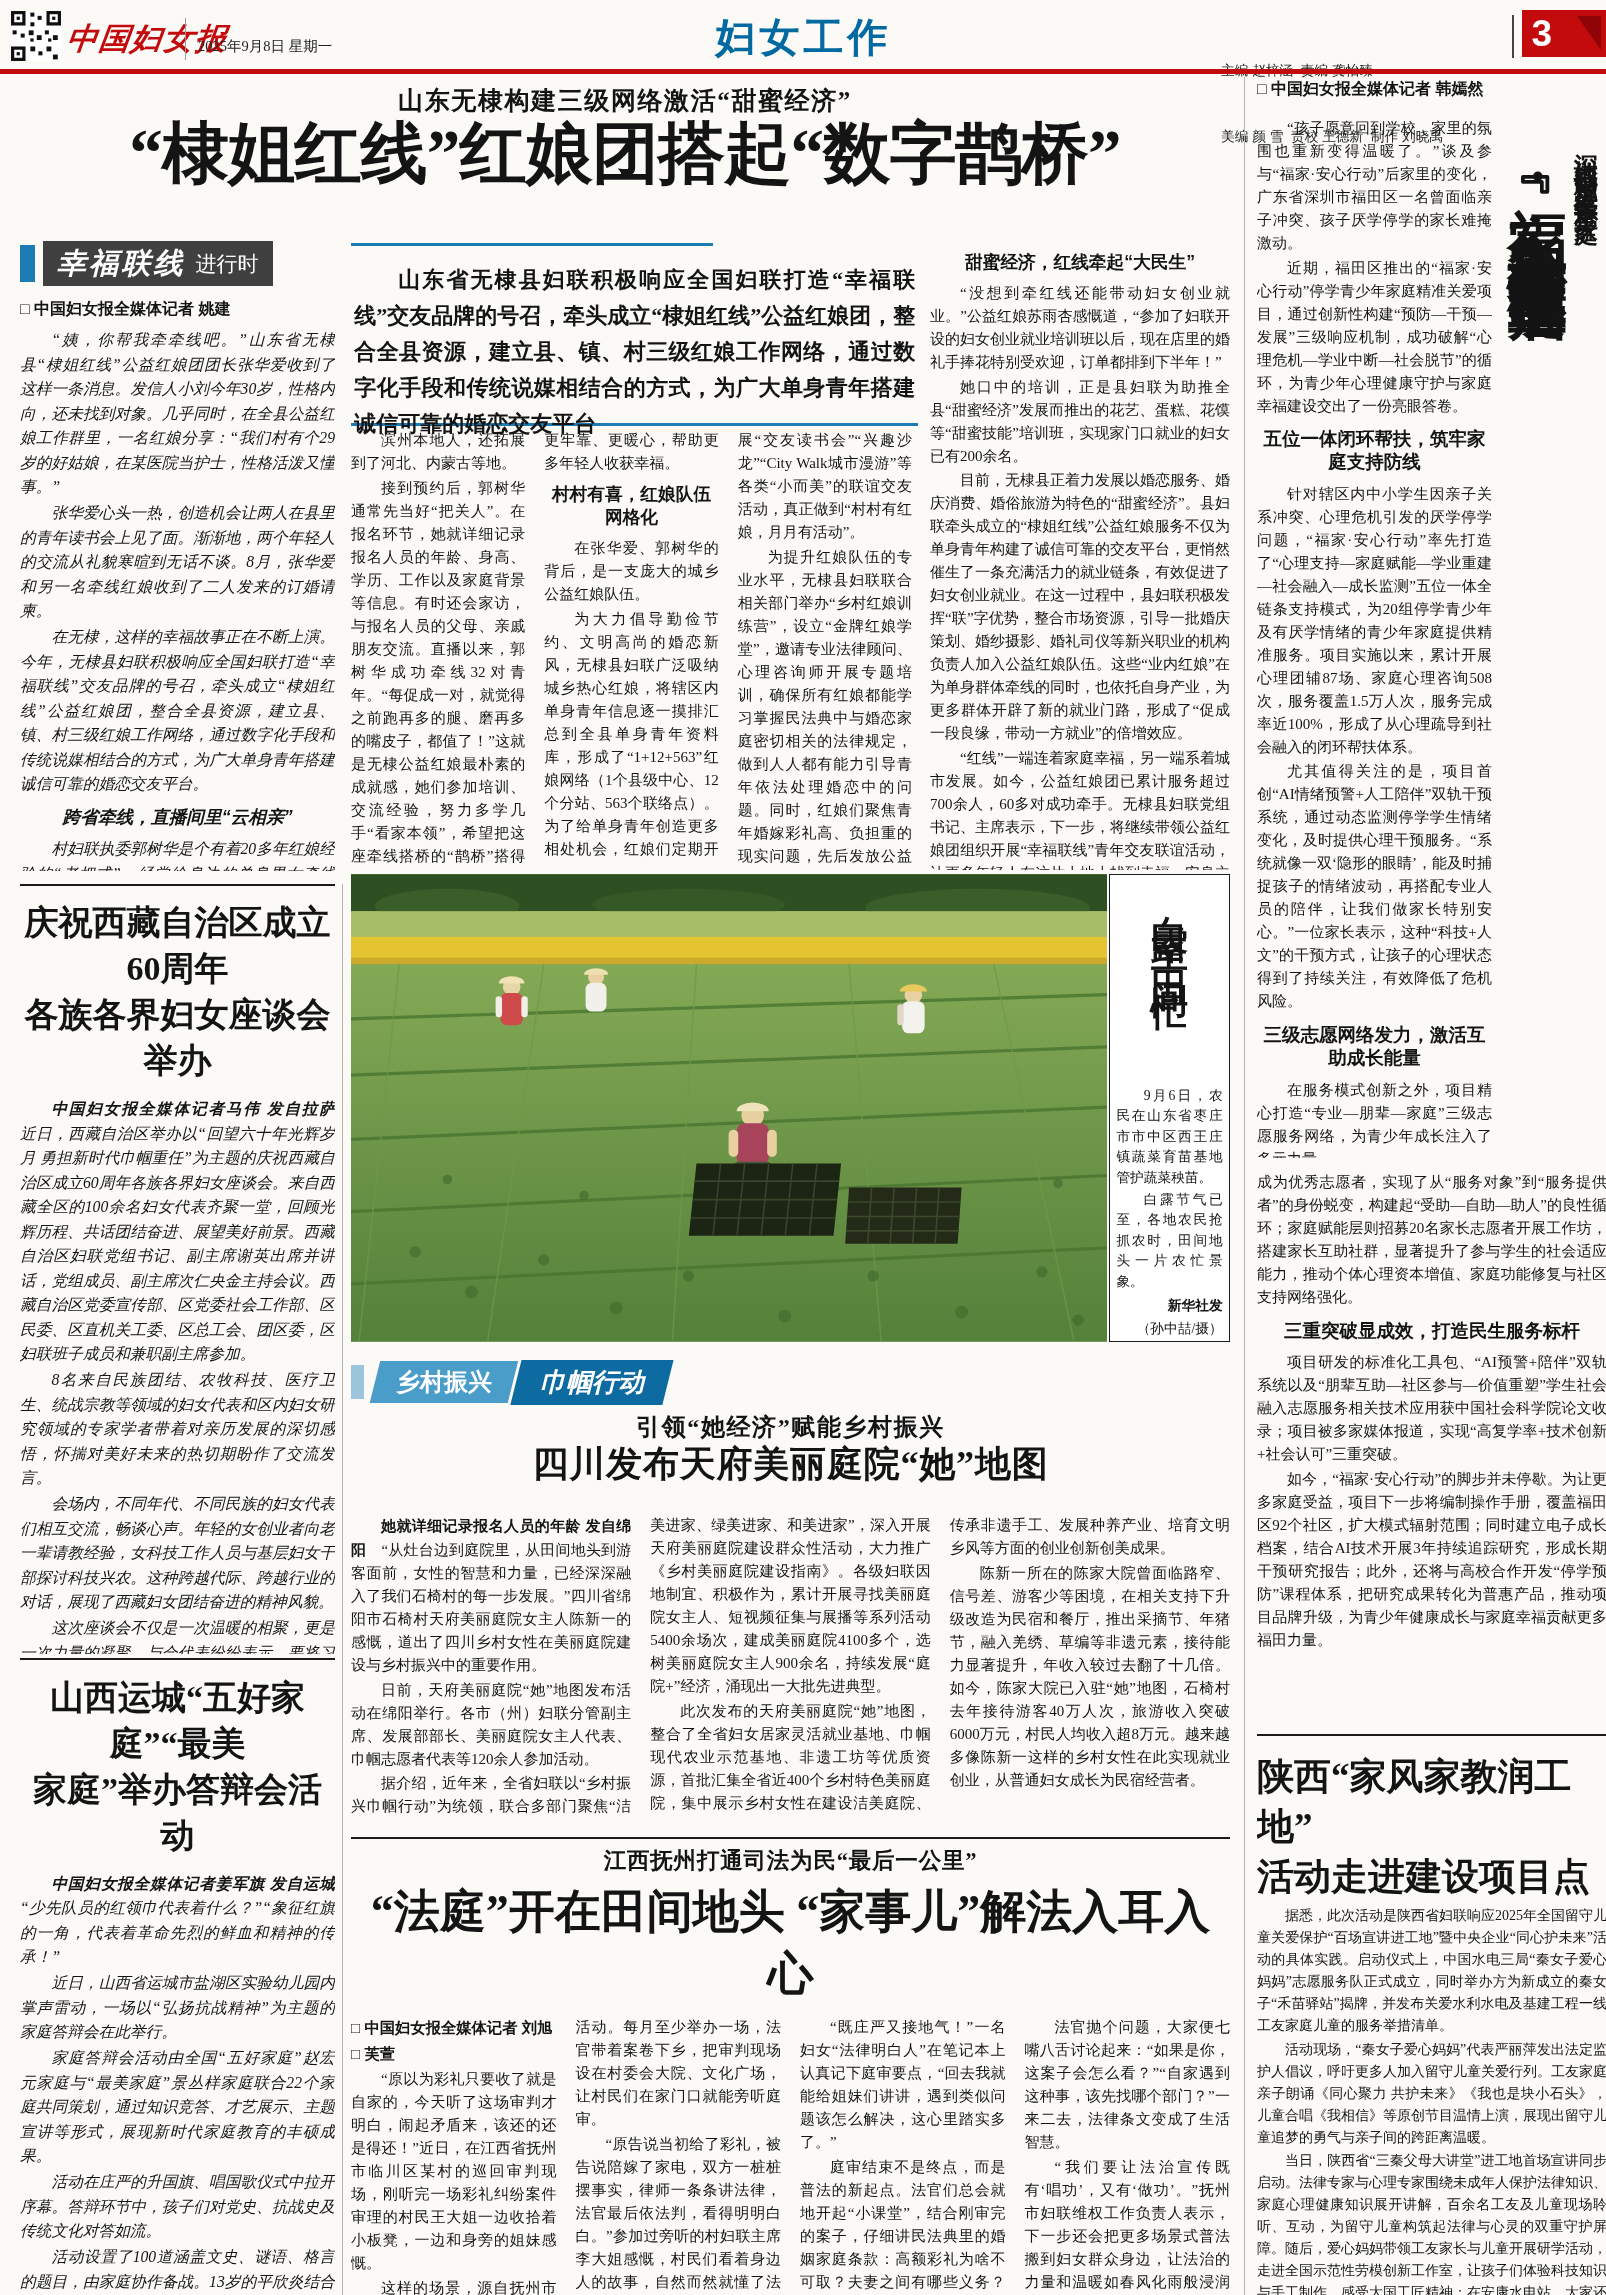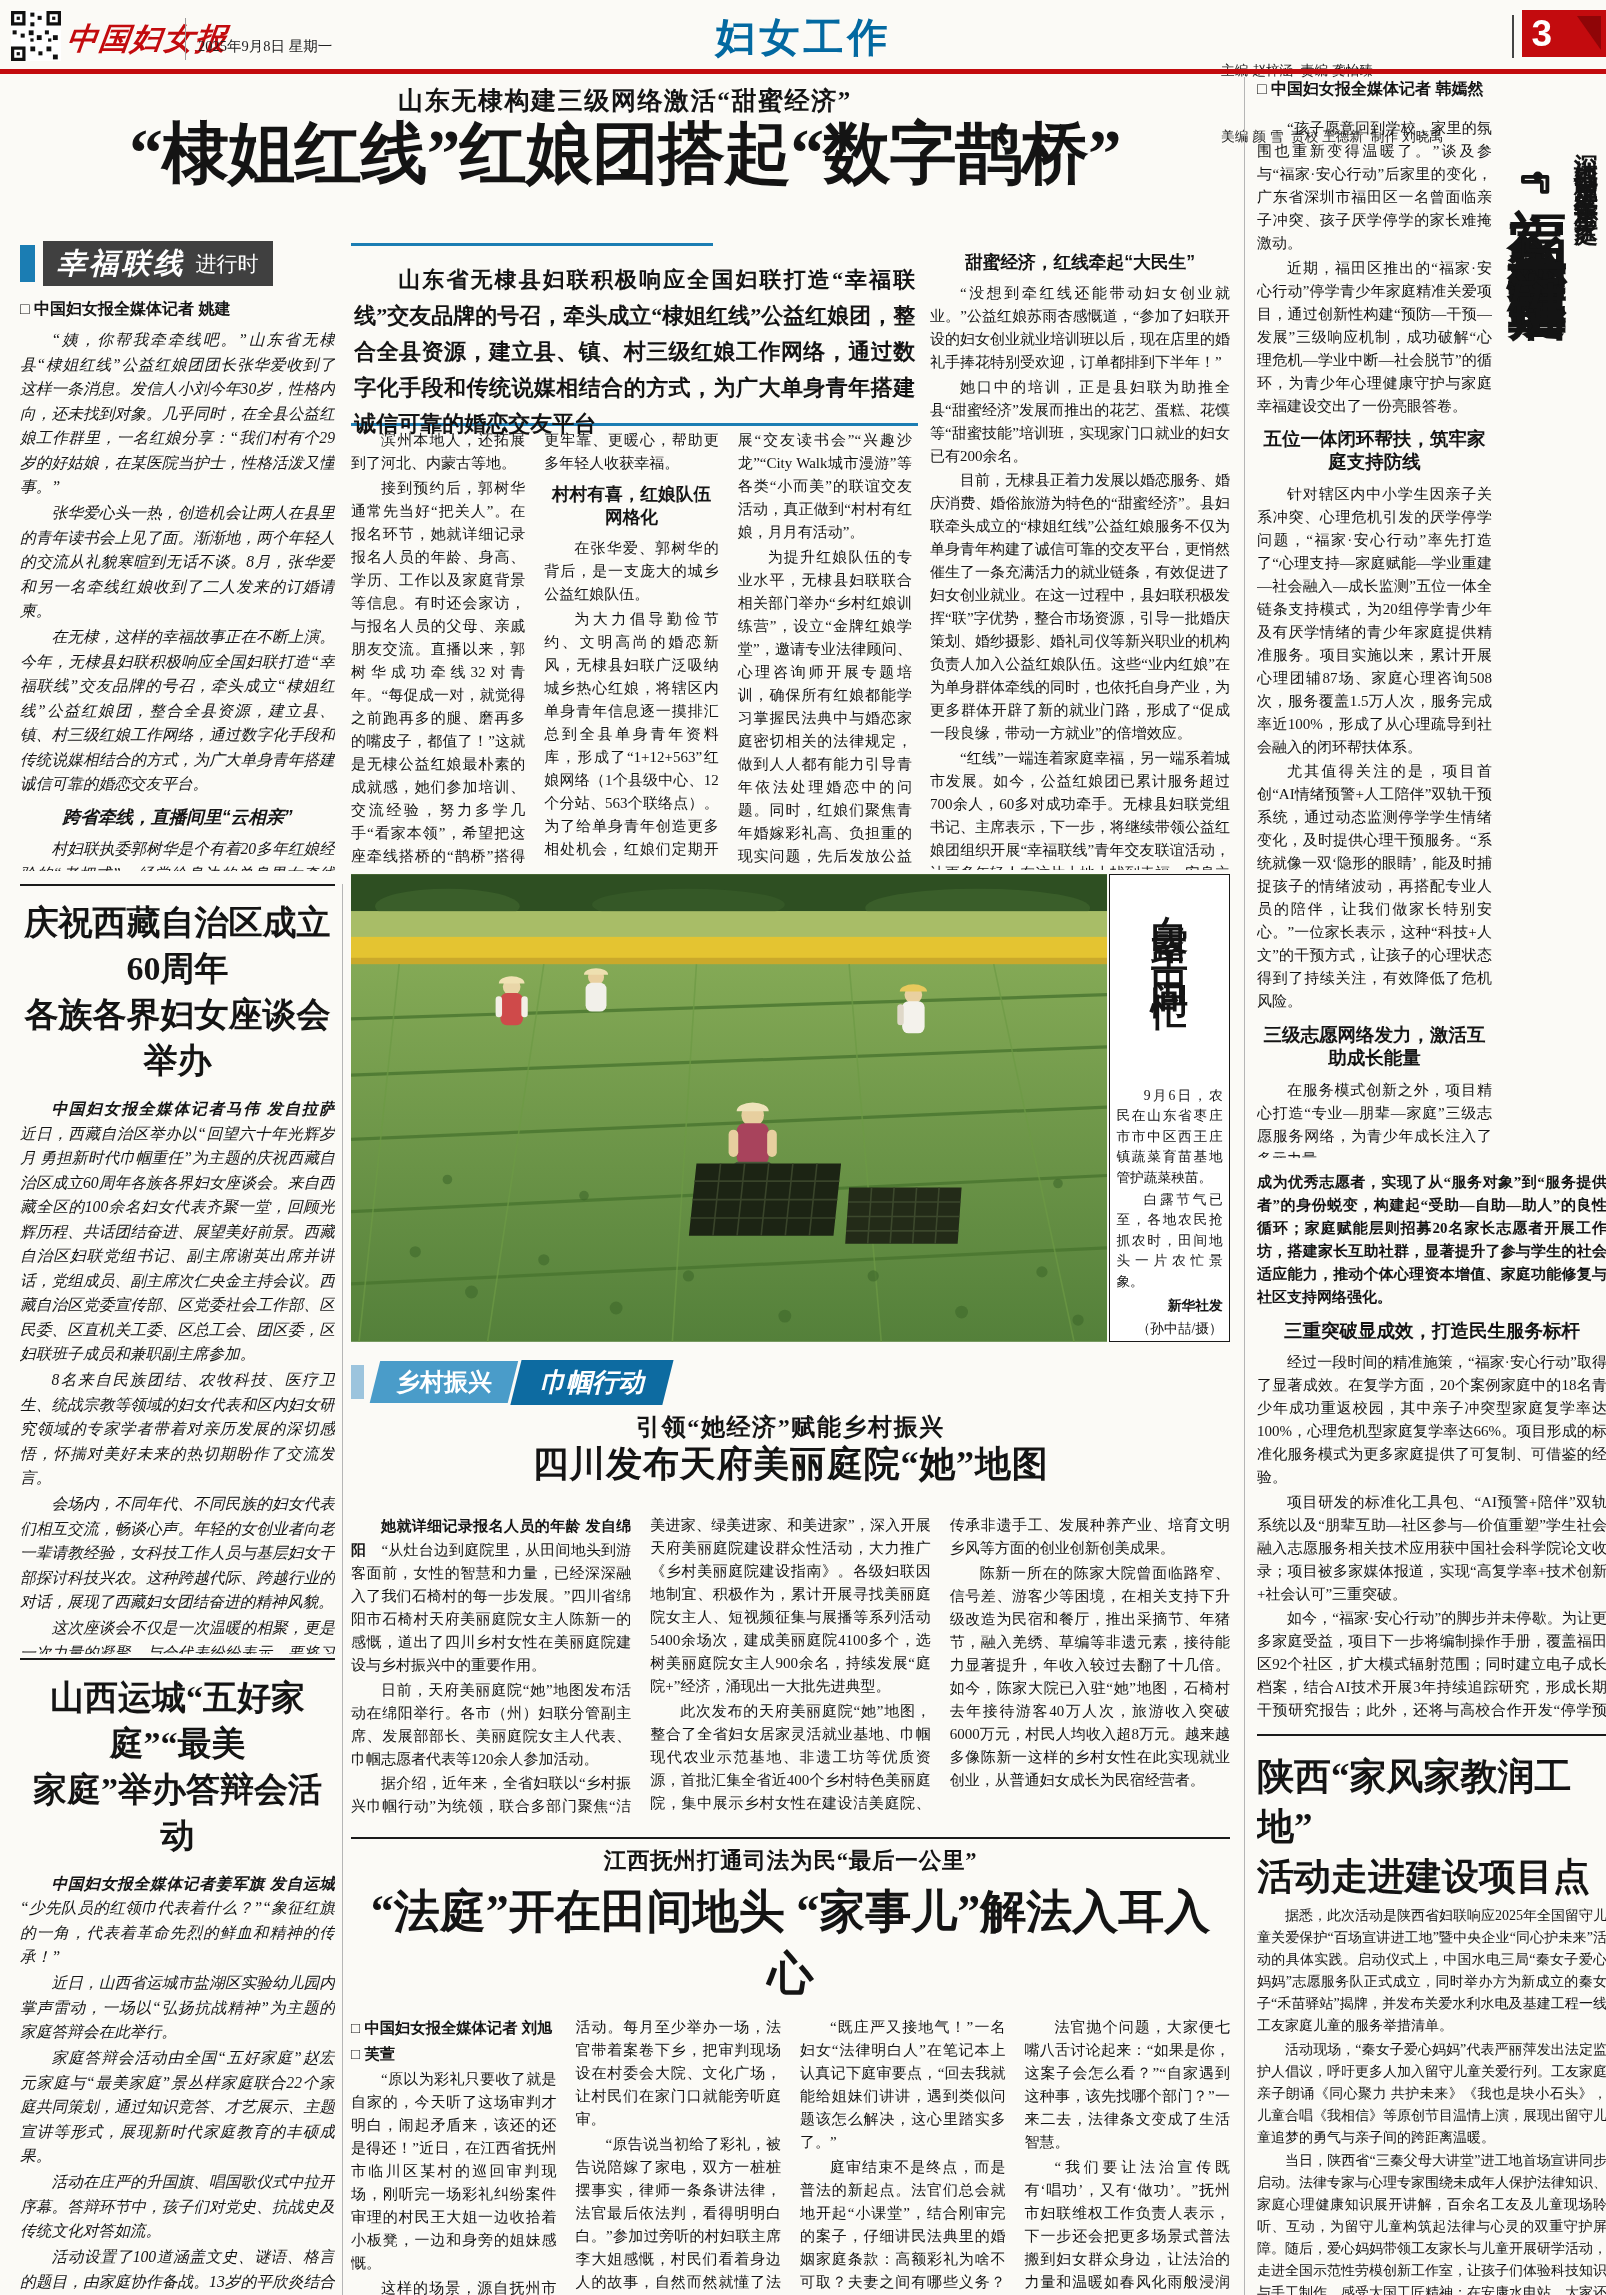--- a/index.html
+++ b/index.html
@@ -362,23 +362,22 @@
     <p>尤其值得关注的是，项目首创“AI情绪预警+人工陪伴”双轨干预系统，通过动态监测停学学生情绪变化，及时提供心理干预服务。“系统就像一双‘隐形的眼睛’，能及时捕捉孩子的情绪波动，再搭配专业人员的陪伴，让我们做家长特别安心。”一位家长表示，这种“科技+人文”的干预方式，让孩子的心理状态得到了持续关注，有效降低了危机风险。</p>
     <h3 class="sz-sub">三级志愿网络发力，激活互助成长能量</h3>
     <p>在服务模式创新之外，项目精心打造“专业—朋辈—家庭”三级志愿服务网络，为青少年成长注入了多元力量。</p>
 
   </div>
 
   <div class="abs vhead clip" style="left:1501px;top:157px;width:71px;height:1008px;">『福家·安心行动』为孩子按下学业重启键</div>
   <div class="abs vkick clip" style="left:1573px;top:135px;width:29px;height:454px;">深圳福田精准关爱停学青少年家庭</div>
 
   <div class="abs clip body185" style="left:1257px;top:1171px;width:350px;height:554px;">
-    <p style="text-indent:0;font-weight:bold;">成为优秀志愿者，实现了从“服务对象”到“服务提供者”的身份蜕变，构建起“受助—自助—助人”的良性循环；家庭赋能层则招募20名家长志愿者开展工作坊，搭建家长互助社群，显著提升了参与学生的社会适应能力，推动个体心理资本增值、家庭功能修复与社区支持网络强化。</p>
+    <p style="text-indent:0;">成为优秀志愿者，实现了从“服务对象”到“服务提供者”的身份蜕变，构建起“受助—自助—助人”的良性循环；家庭赋能层则招募20名家长志愿者开展工作坊，搭建家长互助社群，显著提升了参与学生的社会适应能力，推动个体心理资本增值、家庭功能修复与社区支持网络强化。</p>
     <h3 class="sz-sub">三重突破显成效，打造民生服务标杆</h3>
-    <p>经过一段时间的精准施策，“福家·安心行动”取得了显著成效。在复学方面，20个案例家庭中的18名青少年成功重返校园，其中亲子冲突型家庭复学率达100%，心理危机型家庭复学率达66%。项目形成的标准化服务模式为更多家庭提供了可复制、可借鉴的经验。</p>
     <p>项目研发的标准化工具包、“AI预警+陪伴”双轨系统以及“朋辈互助—社区参与—价值重塑”学生社会融入志愿服务相关技术应用获中国社会科学院论文收录；项目被多家媒体报道，实现“高复学率+技术创新+社会认可”三重突破。</p>
     <p>如今，“福家·安心行动”的脚步并未停歇。为让更多家庭受益，项目下一步将编制操作手册，覆盖福田区92个社区，扩大模式辐射范围；同时建立电子成长档案，结合AI技术开展3年持续追踪研究，形成长期干预研究报告；此外，还将与高校合作开发“停学预防”课程体系，把研究成果转化为普惠产品，推动项目品牌升级，为青少年健康成长与家庭幸福贡献更多福田力量。</p>
   </div>
 
   <div class="abs rule" style="left:1257px;top:1734px;width:350px;height:2.4px;"></div>
   <div class="abs clip" style="left:1257px;top:1744px;width:350px;height:552px;">
     <h2 class="sx-hl" style="margin-top:8px;">
       <span>陕西“家风家教润工地”</span><br>
       <span>活动走进建设项目点</span>
     </h2>

